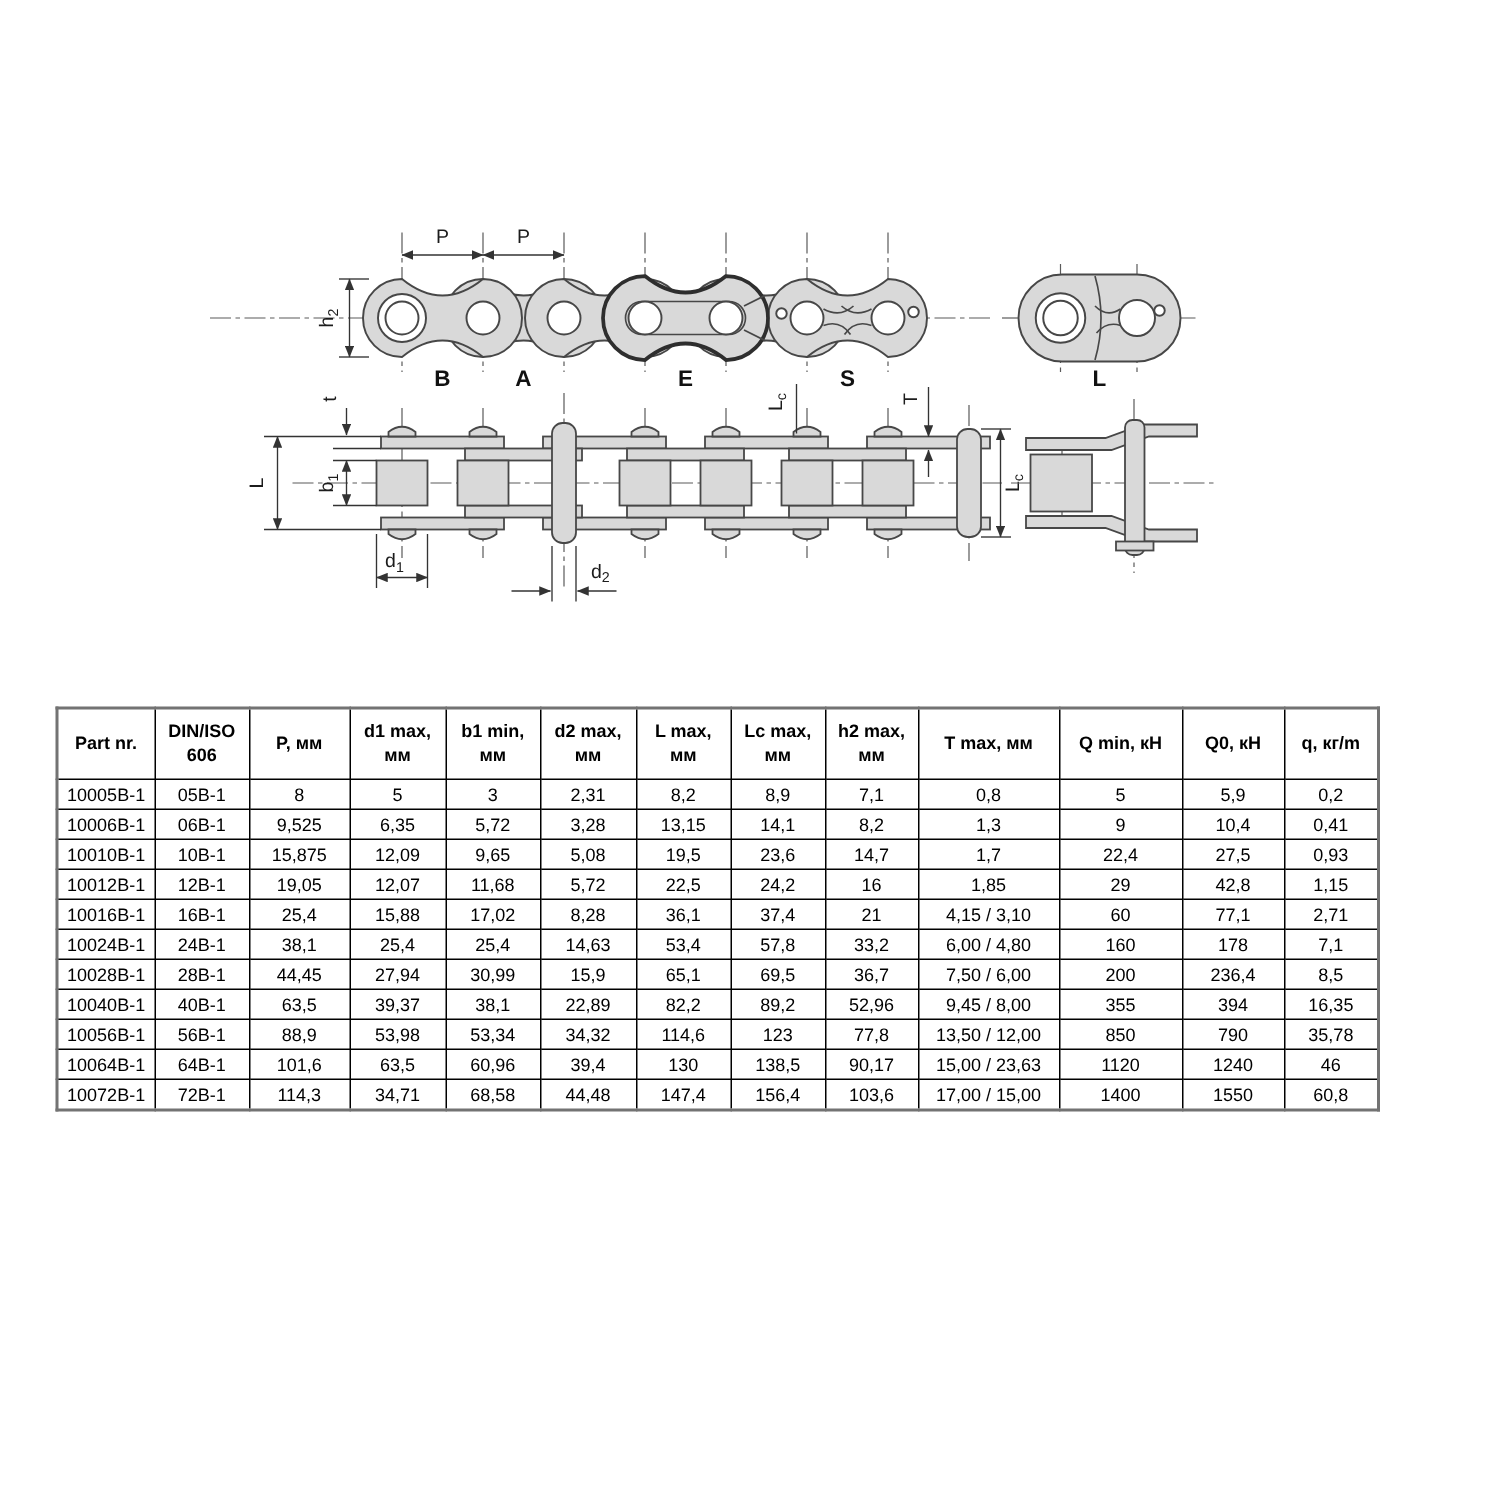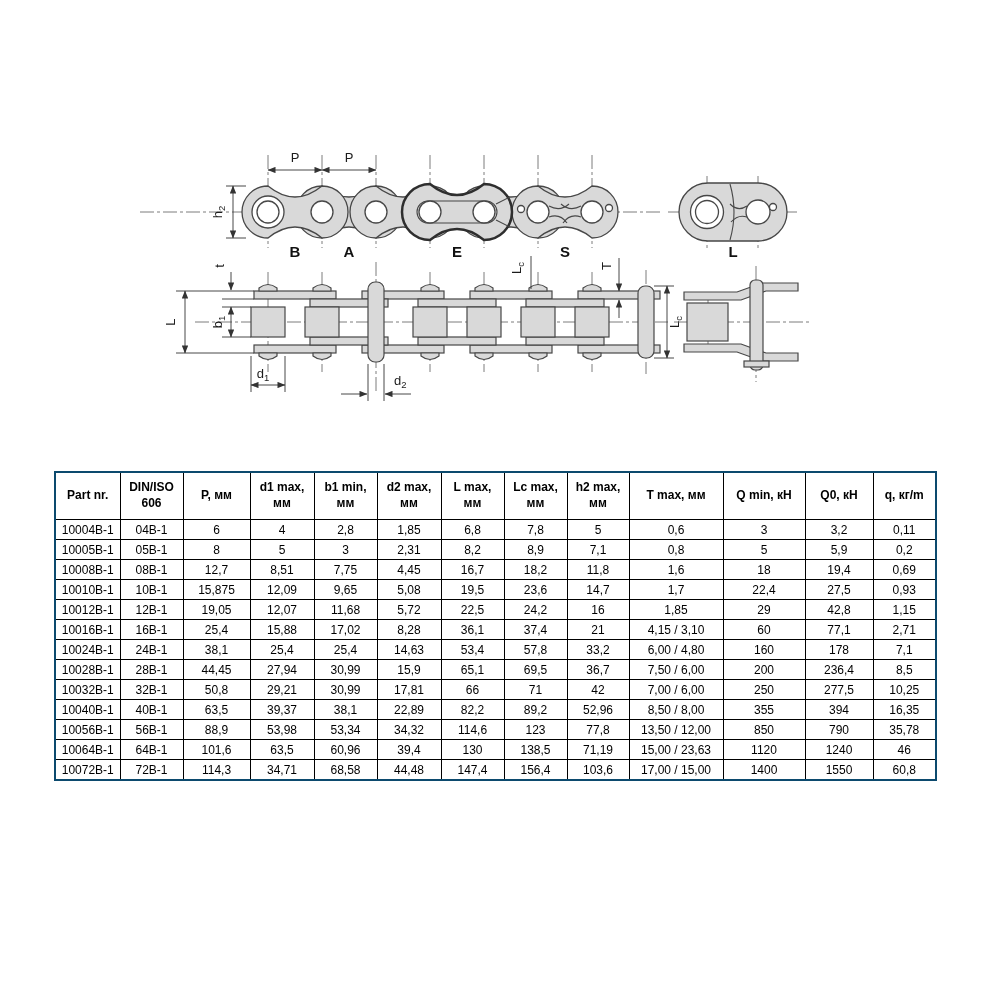--- a/index.html
+++ b/index.html
@@ -12,23 +12,23 @@
   .part2{fill:#d9d9d9;stroke:#474747;stroke-width:1.2;}
   .bold-part{fill:#d9d9d9;stroke:#2e2e2e;stroke-width:2.5;}
   .hole{fill:#ffffff;stroke:#474747;stroke-width:1.3;}
   .cl{stroke:#5a5a5a;stroke-width:0.8;stroke-dasharray:14 3 3 3;fill:none;}
   .dl{stroke:#333333;stroke-width:0.9;fill:none;}
   .thin{stroke:#474747;stroke-width:1.1;fill:none;}
   .dim-text{font-size:13px;fill:#1c1c1c;}
   .dim-sub{font-size:9.5px;}
   .link-label{font-size:15px;font-weight:bold;fill:#111;}
   table[data-name="chain-table"]{
-    position:absolute;left:54px;top:471px;width:881px;
+    position:absolute;left:37px;top:471px;width:881px;
     border-collapse:collapse;table-layout:fixed;
-    border:2px solid #0c4a6e;
+    border:2px solid #737373;
   }
   table[data-name="chain-table"] th,
   table[data-name="chain-table"] td{
     border:1px solid #000;text-align:center;vertical-align:middle;
     padding:0 2px;overflow:hidden;
   }
   table[data-name="chain-table"] th{height:46px;font-weight:bold;font-size:12px;line-height:1.3;}
   table[data-name="chain-table"] td{height:19px;font-size:12px;}
 </style>
 </head>
@@ -264,63 +264,48 @@
         <th data-name="column-header">Lc max, мм</th>
         <th data-name="column-header">h2 max, мм</th>
         <th data-name="column-header">T max, мм</th>
         <th data-name="column-header">Q min, кН</th>
         <th data-name="column-header">Q0, кН</th>
         <th data-name="column-header">q, кг/m</th>
       </tr>
     </thead>
   <tbody data-name="table-body">
       <tr data-name="table-row">
-        <td data-name="table-cell">10004B-1</td>
-        <td data-name="table-cell">04B-1</td>
-        <td data-name="table-cell">6</td>
-        <td data-name="table-cell">4</td>
-        <td data-name="table-cell">2,8</td>
-        <td data-name="table-cell">1,85</td>
-        <td data-name="table-cell">6,8</td>
-        <td data-name="table-cell">7,8</td>
-        <td data-name="table-cell">5</td>
-        <td data-name="table-cell">0,6</td>
-        <td data-name="table-cell">3</td>
-        <td data-name="table-cell">3,2</td>
-        <td data-name="table-cell">0,11</td>
-      </tr>
-      <tr data-name="table-row">
         <td data-name="table-cell">10005B-1</td>
         <td data-name="table-cell">05B-1</td>
         <td data-name="table-cell">8</td>
         <td data-name="table-cell">5</td>
         <td data-name="table-cell">3</td>
         <td data-name="table-cell">2,31</td>
         <td data-name="table-cell">8,2</td>
         <td data-name="table-cell">8,9</td>
         <td data-name="table-cell">7,1</td>
         <td data-name="table-cell">0,8</td>
         <td data-name="table-cell">5</td>
         <td data-name="table-cell">5,9</td>
         <td data-name="table-cell">0,2</td>
       </tr>
       <tr data-name="table-row">
-        <td data-name="table-cell">10008B-1</td>
-        <td data-name="table-cell">08B-1</td>
-        <td data-name="table-cell">12,7</td>
-        <td data-name="table-cell">8,51</td>
-        <td data-name="table-cell">7,75</td>
-        <td data-name="table-cell">4,45</td>
-        <td data-name="table-cell">16,7</td>
-        <td data-name="table-cell">18,2</td>
-        <td data-name="table-cell">11,8</td>
-        <td data-name="table-cell">1,6</td>
-        <td data-name="table-cell">18</td>
-        <td data-name="table-cell">19,4</td>
-        <td data-name="table-cell">0,69</td>
+        <td data-name="table-cell">10006B-1</td>
+        <td data-name="table-cell">06B-1</td>
+        <td data-name="table-cell">9,525</td>
+        <td data-name="table-cell">6,35</td>
+        <td data-name="table-cell">5,72</td>
+        <td data-name="table-cell">3,28</td>
+        <td data-name="table-cell">13,15</td>
+        <td data-name="table-cell">14,1</td>
+        <td data-name="table-cell">8,2</td>
+        <td data-name="table-cell">1,3</td>
+        <td data-name="table-cell">9</td>
+        <td data-name="table-cell">10,4</td>
+        <td data-name="table-cell">0,41</td>
       </tr>
       <tr data-name="table-row">
         <td data-name="table-cell">10010B-1</td>
         <td data-name="table-cell">10B-1</td>
         <td data-name="table-cell">15,875</td>
         <td data-name="table-cell">12,09</td>
         <td data-name="table-cell">9,65</td>
         <td data-name="table-cell">5,08</td>
         <td data-name="table-cell">19,5</td>
         <td data-name="table-cell">23,6</td>
@@ -384,45 +369,30 @@
         <td data-name="table-cell">15,9</td>
         <td data-name="table-cell">65,1</td>
         <td data-name="table-cell">69,5</td>
         <td data-name="table-cell">36,7</td>
         <td data-name="table-cell">7,50 / 6,00</td>
         <td data-name="table-cell">200</td>
         <td data-name="table-cell">236,4</td>
         <td data-name="table-cell">8,5</td>
       </tr>
       <tr data-name="table-row">
-        <td data-name="table-cell">10032B-1</td>
-        <td data-name="table-cell">32B-1</td>
-        <td data-name="table-cell">50,8</td>
-        <td data-name="table-cell">29,21</td>
-        <td data-name="table-cell">30,99</td>
-        <td data-name="table-cell">17,81</td>
-        <td data-name="table-cell">66</td>
-        <td data-name="table-cell">71</td>
-        <td data-name="table-cell">42</td>
-        <td data-name="table-cell">7,00 / 6,00</td>
-        <td data-name="table-cell">250</td>
-        <td data-name="table-cell">277,5</td>
-        <td data-name="table-cell">10,25</td>
-      </tr>
-      <tr data-name="table-row">
         <td data-name="table-cell">10040B-1</td>
         <td data-name="table-cell">40B-1</td>
         <td data-name="table-cell">63,5</td>
         <td data-name="table-cell">39,37</td>
         <td data-name="table-cell">38,1</td>
         <td data-name="table-cell">22,89</td>
         <td data-name="table-cell">82,2</td>
         <td data-name="table-cell">89,2</td>
         <td data-name="table-cell">52,96</td>
-        <td data-name="table-cell">8,50 / 8,00</td>
+        <td data-name="table-cell">9,45 / 8,00</td>
         <td data-name="table-cell">355</td>
         <td data-name="table-cell">394</td>
         <td data-name="table-cell">16,35</td>
       </tr>
       <tr data-name="table-row">
         <td data-name="table-cell">10056B-1</td>
         <td data-name="table-cell">56B-1</td>
         <td data-name="table-cell">88,9</td>
         <td data-name="table-cell">53,98</td>
         <td data-name="table-cell">53,34</td>
@@ -437,21 +407,21 @@
       </tr>
       <tr data-name="table-row">
         <td data-name="table-cell">10064B-1</td>
         <td data-name="table-cell">64B-1</td>
         <td data-name="table-cell">101,6</td>
         <td data-name="table-cell">63,5</td>
         <td data-name="table-cell">60,96</td>
         <td data-name="table-cell">39,4</td>
         <td data-name="table-cell">130</td>
         <td data-name="table-cell">138,5</td>
-        <td data-name="table-cell">71,19</td>
+        <td data-name="table-cell">90,17</td>
         <td data-name="table-cell">15,00 / 23,63</td>
         <td data-name="table-cell">1120</td>
         <td data-name="table-cell">1240</td>
         <td data-name="table-cell">46</td>
       </tr>
       <tr data-name="table-row">
         <td data-name="table-cell">10072B-1</td>
         <td data-name="table-cell">72B-1</td>
         <td data-name="table-cell">114,3</td>
         <td data-name="table-cell">34,71</td>

